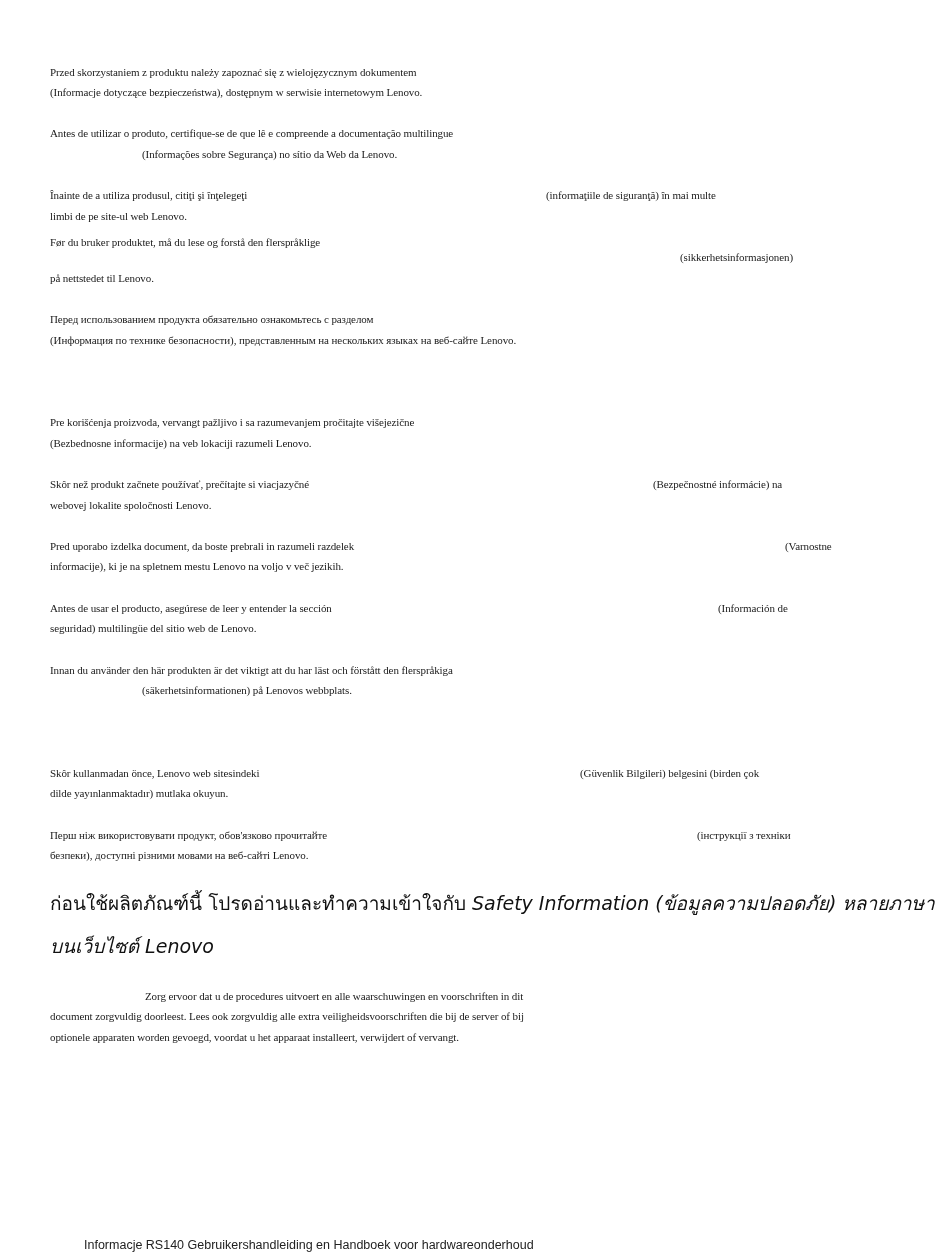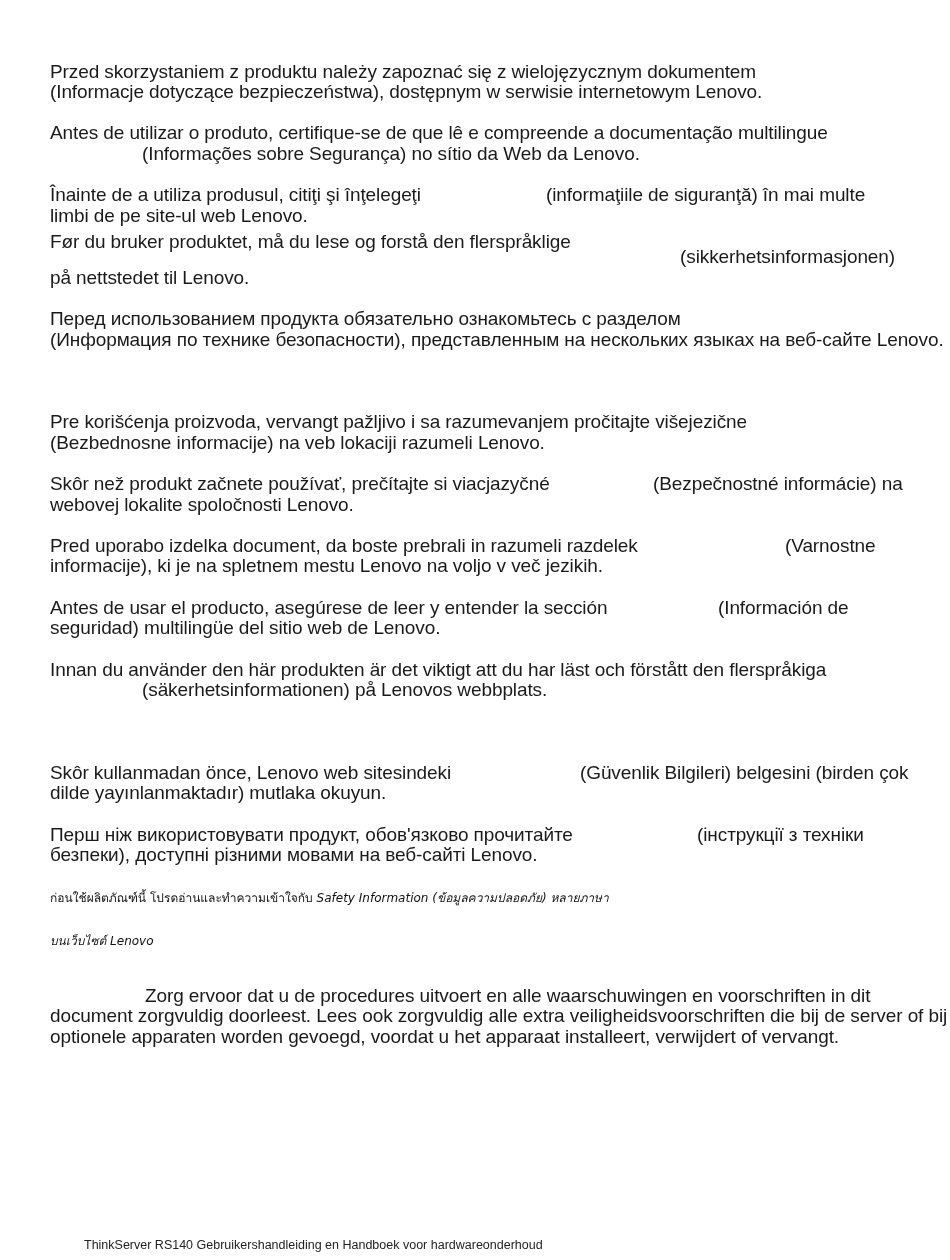--- a/index.html
+++ b/index.html
@@ -1,20 +1,20 @@
 <!DOCTYPE html>
 <html><head>
 <meta charset="utf-8">
 <style>
   html, body { margin: 0; padding: 0; background: #ffffff; }
   body { width: 950px; height: 1260px; position: relative; overflow: hidden;
          font-family: "Liberation Sans", sans-serif; color: #1a1a1a; }
-  .line { position: absolute; left: 50px; font-size: 19px; line-height: 20px; white-space: nowrap; letter-spacing: -0.1px; }
+  .line { position: absolute; left: 50px; font-size: 11px; line-height: 20px; white-space: nowrap; letter-spacing: -0.1px; font-family: Liberation Serif, serif; }
   .indent { left: 142px; text-align: center; }
-  .thai { position: absolute; left: 50px; font-family: "DejaVu Sans", sans-serif; font-size: 12px; white-space: nowrap; color: #111; }
+  .thai { position: absolute; left: 50px; font-family: "DejaVu Sans", sans-serif; font-size: 19px; white-space: nowrap; color: #111; }
   .thai .it { font-style: italic; }
   .footer { position: absolute; left: 84px; top: 1238px; font-size: 12.5px; color: #222; white-space: nowrap; }
 </style>
 </head>
 <body>
 
 <div>
 
   <div class="line" style="top:62px">Przed skorzystaniem z produktu należy zapoznać się z wielojęzycznym dokumentem</div>
   <div class="line" style="top:82px">(Informacje dotyczące bezpieczeństwa), dostępnym w serwisie internetowym Lenovo.</div>
@@ -63,14 +63,14 @@
     <span>ก่อนใช้ผลิตภัณฑ์นี้ โปรดอ่านและทำความเข้าใจกับ </span><span class="it">Safety Information (ข้อมูลความปลอดภัย) หลายภาษา</span>
   </div>
   <div class="thai" style="top:931px">
     <span class="it">บนเว็บไซต์ Lenovo</span>
   </div>
 
   <div class="line" style="top:986px; left:145px">Zorg ervoor dat u de procedures uitvoert en alle waarschuwingen en voorschriften in dit</div>
   <div class="line" style="top:1006px">document zorgvuldig doorleest. Lees ook zorgvuldig alle extra veiligheidsvoorschriften die bij de server of bij</div>
   <div class="line" style="top:1027px">optionele apparaten worden gevoegd, voordat u het apparaat installeert, verwijdert of vervangt.</div>
 
-  <div class="footer">ThinkServer RS140 Gebruikershandleiding en Handboek voor hardwareonderhoud</div>
+  <div class="footer">Informacje RS140 Gebruikershandleiding en Handboek voor hardwareonderhoud</div>
 </div>
 
 </body></html>

